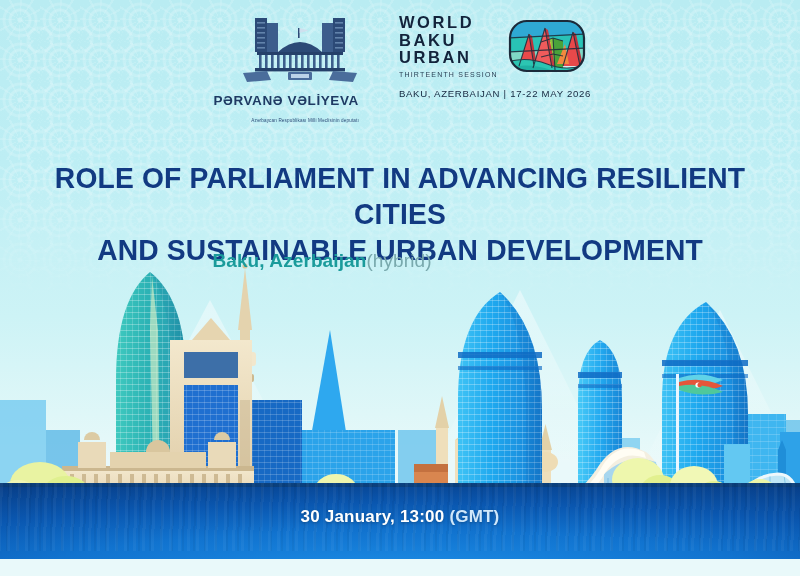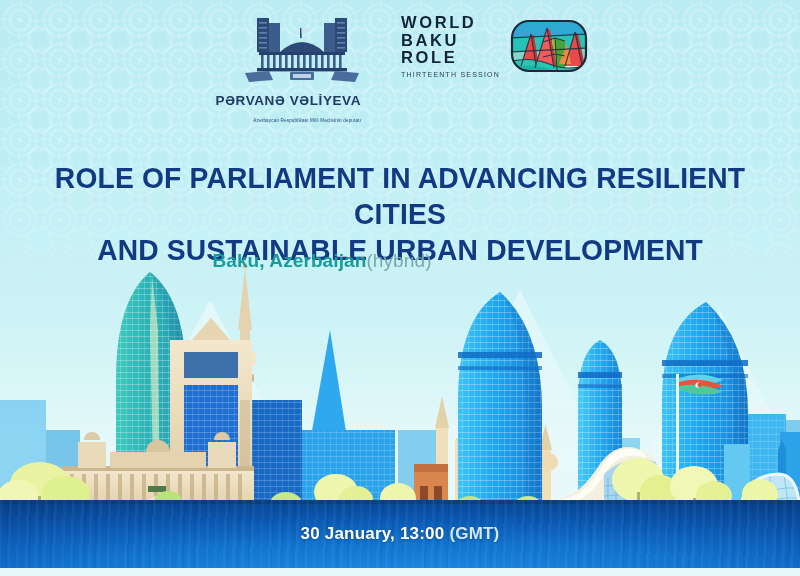--- a/index.html
+++ b/index.html
@@ -59,21 +59,21 @@
     position:absolute;left:0;top:250px;width:644px;text-align:center;z-index:6;
     font-size:19px;font-weight:bold;color:#1a9b9b;letter-spacing:.1px;
   }
   .subtitle .hy{color:#79a9ad;font-weight:normal;}
 
   
   .skyline{position:absolute;left:0;top:0;width:800px;height:576px;z-index:3;}
 
   
   .sea{
-    position:absolute;left:0;bottom:8px;width:800px;height:68px;z-index:7;
+    position:absolute;left:0;bottom:17px;width:800px;height:76px;z-index:7;
     background:
       radial-gradient(120% 150% at 50% 120%, #1d8fe8 0%, #1173cf 38%, #0a57b0 62%, #08418c 85%, #072f68 100%);
   }
   .sea:after{
     content:"";position:absolute;left:0;top:0;width:800px;height:68px;
     background-image:
       repeating-linear-gradient(92deg, rgba(255,255,255,.055) 0 3px, transparent 3px 9px),
       repeating-linear-gradient(-88deg, rgba(0,0,0,.05) 0 2px, transparent 2px 11px);
     opacity:.8;
   }
@@ -149,21 +149,21 @@
       </svg>
       <div class="pl-name">PƏRVANƏ VƏLİYEVA</div>
       <div class="pl-sub">Azərbaycan Respublikası Milli Məclisinin deputatı</div>
     </div>
 
     <div class="logo-wuf">
       <div class="wuf-top">
         <div class="wuf-words">
           <span>WORLD</span>
           <span>BAKU</span>
-          <span>ROLE</span>
+          <span>URBAN</span>
           <div class="wuf-session">THIRTEENTH SESSION</div>
         </div>
         <svg width="80" height="66" viewBox="0 0 80 66">
           <defs>
             <clipPath id="wufclip">
                 <rect x="3" y="7" width="74" height="50" rx="17" ry="17"></rect>
               </clipPath>
           </defs>
           <g clip-path="url(#wufclip)">
             <rect x="0" y="0" width="80" height="66" fill="#2bb5c9"></rect>
@@ -190,20 +190,21 @@
 
             <g stroke="#1b2a3a" stroke-width="1.1" fill="none" opacity=".85">
               <path d="M22 20 L12 52 M22 20 L27 52 M38 14 L26 54 M38 14 L45 54 M66 18 L56 52 M66 18 L73 52"></path>
               <path d="M34 28 L46 24 L56 27 M34 43 L46 40 L56 42 M46 24 L48 56"></path>
               <path d="M0 24 L80 20 M0 38 L80 34 M0 48 Q20 42 40 50 Q60 58 80 50"></path>
             </g>
           </g>
           <rect x="3" y="7" width="74" height="50" rx="17" ry="17" fill="none" stroke="#1b2a3a" stroke-width="2.2"></rect>
         </svg>
       </div>
+      <div class="wuf-where">BAKU, AZERBAIJAN | 17-22 MAY 2026</div>
     </div>
   </div>
 
   <div class="title">
     <div>ROLE OF PARLIAMENT IN ADVANCING RESILIENT CITIES</div>
     <div>AND SUSTAINABLE URBAN DEVELOPMENT</div>
   </div>
 
   <div class="subtitle">
     <span>Baku, Azerbaijan</span><span class="hy">(hybrid)</span>

